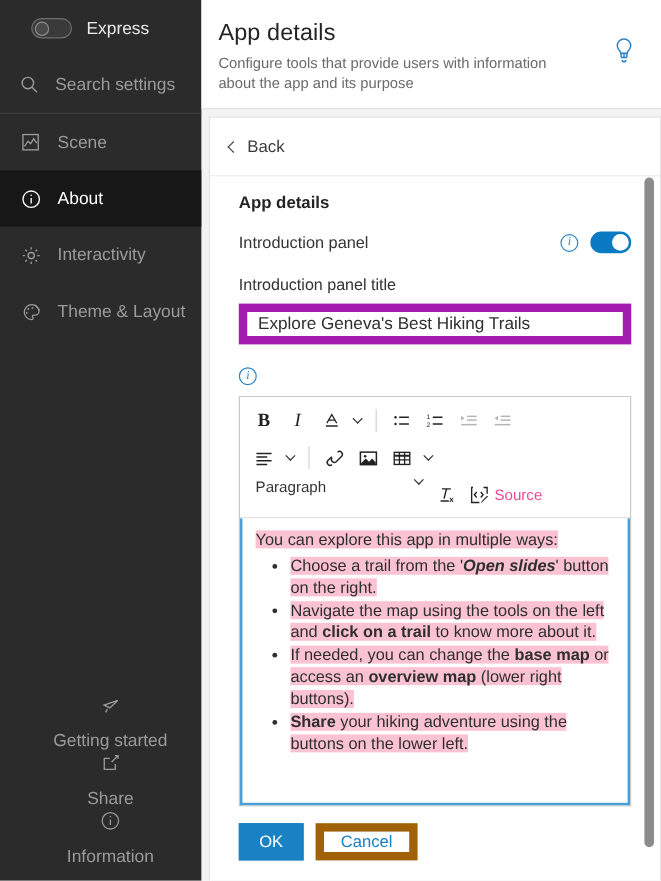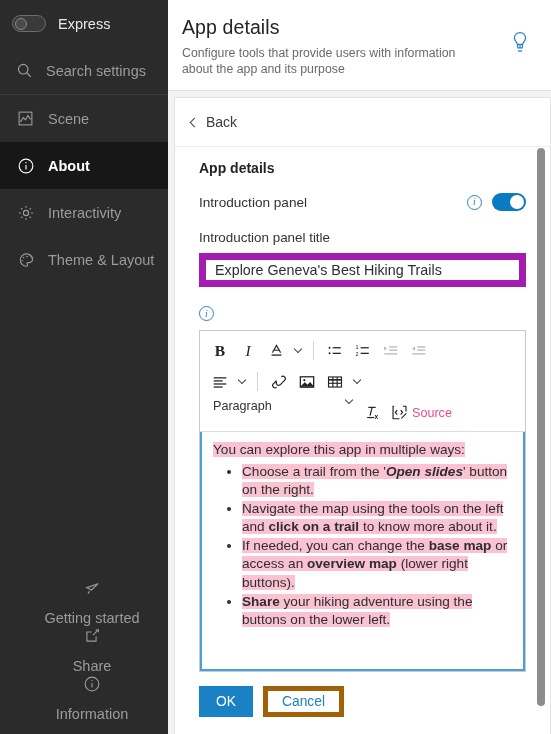--- a/index.html
+++ b/index.html
@@ -24,20 +24,21 @@
     display: flex;
     flex-direction: column;
     position: relative;
   }
   .express-row {
     height: 47px;
     display: flex;
     align-items: center;
     padding-left: 12px;
     gap: 12px;
+    margin-left: 14px;
   }
   .mini-toggle {
     width: 34px; height: 17px;
     border-radius: 9px;
     background: #3a3a3a;
     border: 1px solid #6e6e6e;
     position: relative;
     flex: 0 0 34px;
   }
   .mini-toggle .knob {
@@ -69,21 +70,20 @@
     align-items: center;
     padding-left: 16px;
     gap: 13px;
     color: #9b9b9b;
     font-size: 14.5px;
     cursor: pointer;
   }
   .nav-item.active {
     background: #171717;
     color: #ffffff;
-    font-weight: bold;
   }
   .nav-item .ico { width: 19px; height: 19px; flex: 0 0 19px; display:flex; align-items:center; justify-content:center;}
   .nav-item.active .ico svg { stroke: #ffffff; }
   .spacer { flex: 1 1 auto; }
   .bottom-nav { padding-bottom: 12px; }
   .bottom-nav .nav-item { height: 48px; flex-direction: column; }
 
   svg { display: block; }
 
   
@@ -316,21 +316,21 @@
   .btn {
     height: 31px;
     min-width: 54px;
     font-size: 13.8px;
     display: flex; align-items: center; justify-content: center;
     cursor: pointer;
     font-family: "Liberation Sans", sans-serif;
     padding: 0 14px;
   }
   .btn-primary { background: #1a81c4; color: #fff; border: 1px solid #1a81c4; }
-  .btn-secondary { background: #fff; color: #1a81c4; border: 5px solid #a16207; }
+  .btn-secondary { background: #fff; color: #1a81c4; border: 7px solid #a16207; }
 
   
   .scrollbar-track {
     position: absolute;
     right: 2px; top: 50px; bottom: 0px;
     width: 14px;
     background: transparent;
   }
   .scrollbar-thumb {
     position: absolute;

